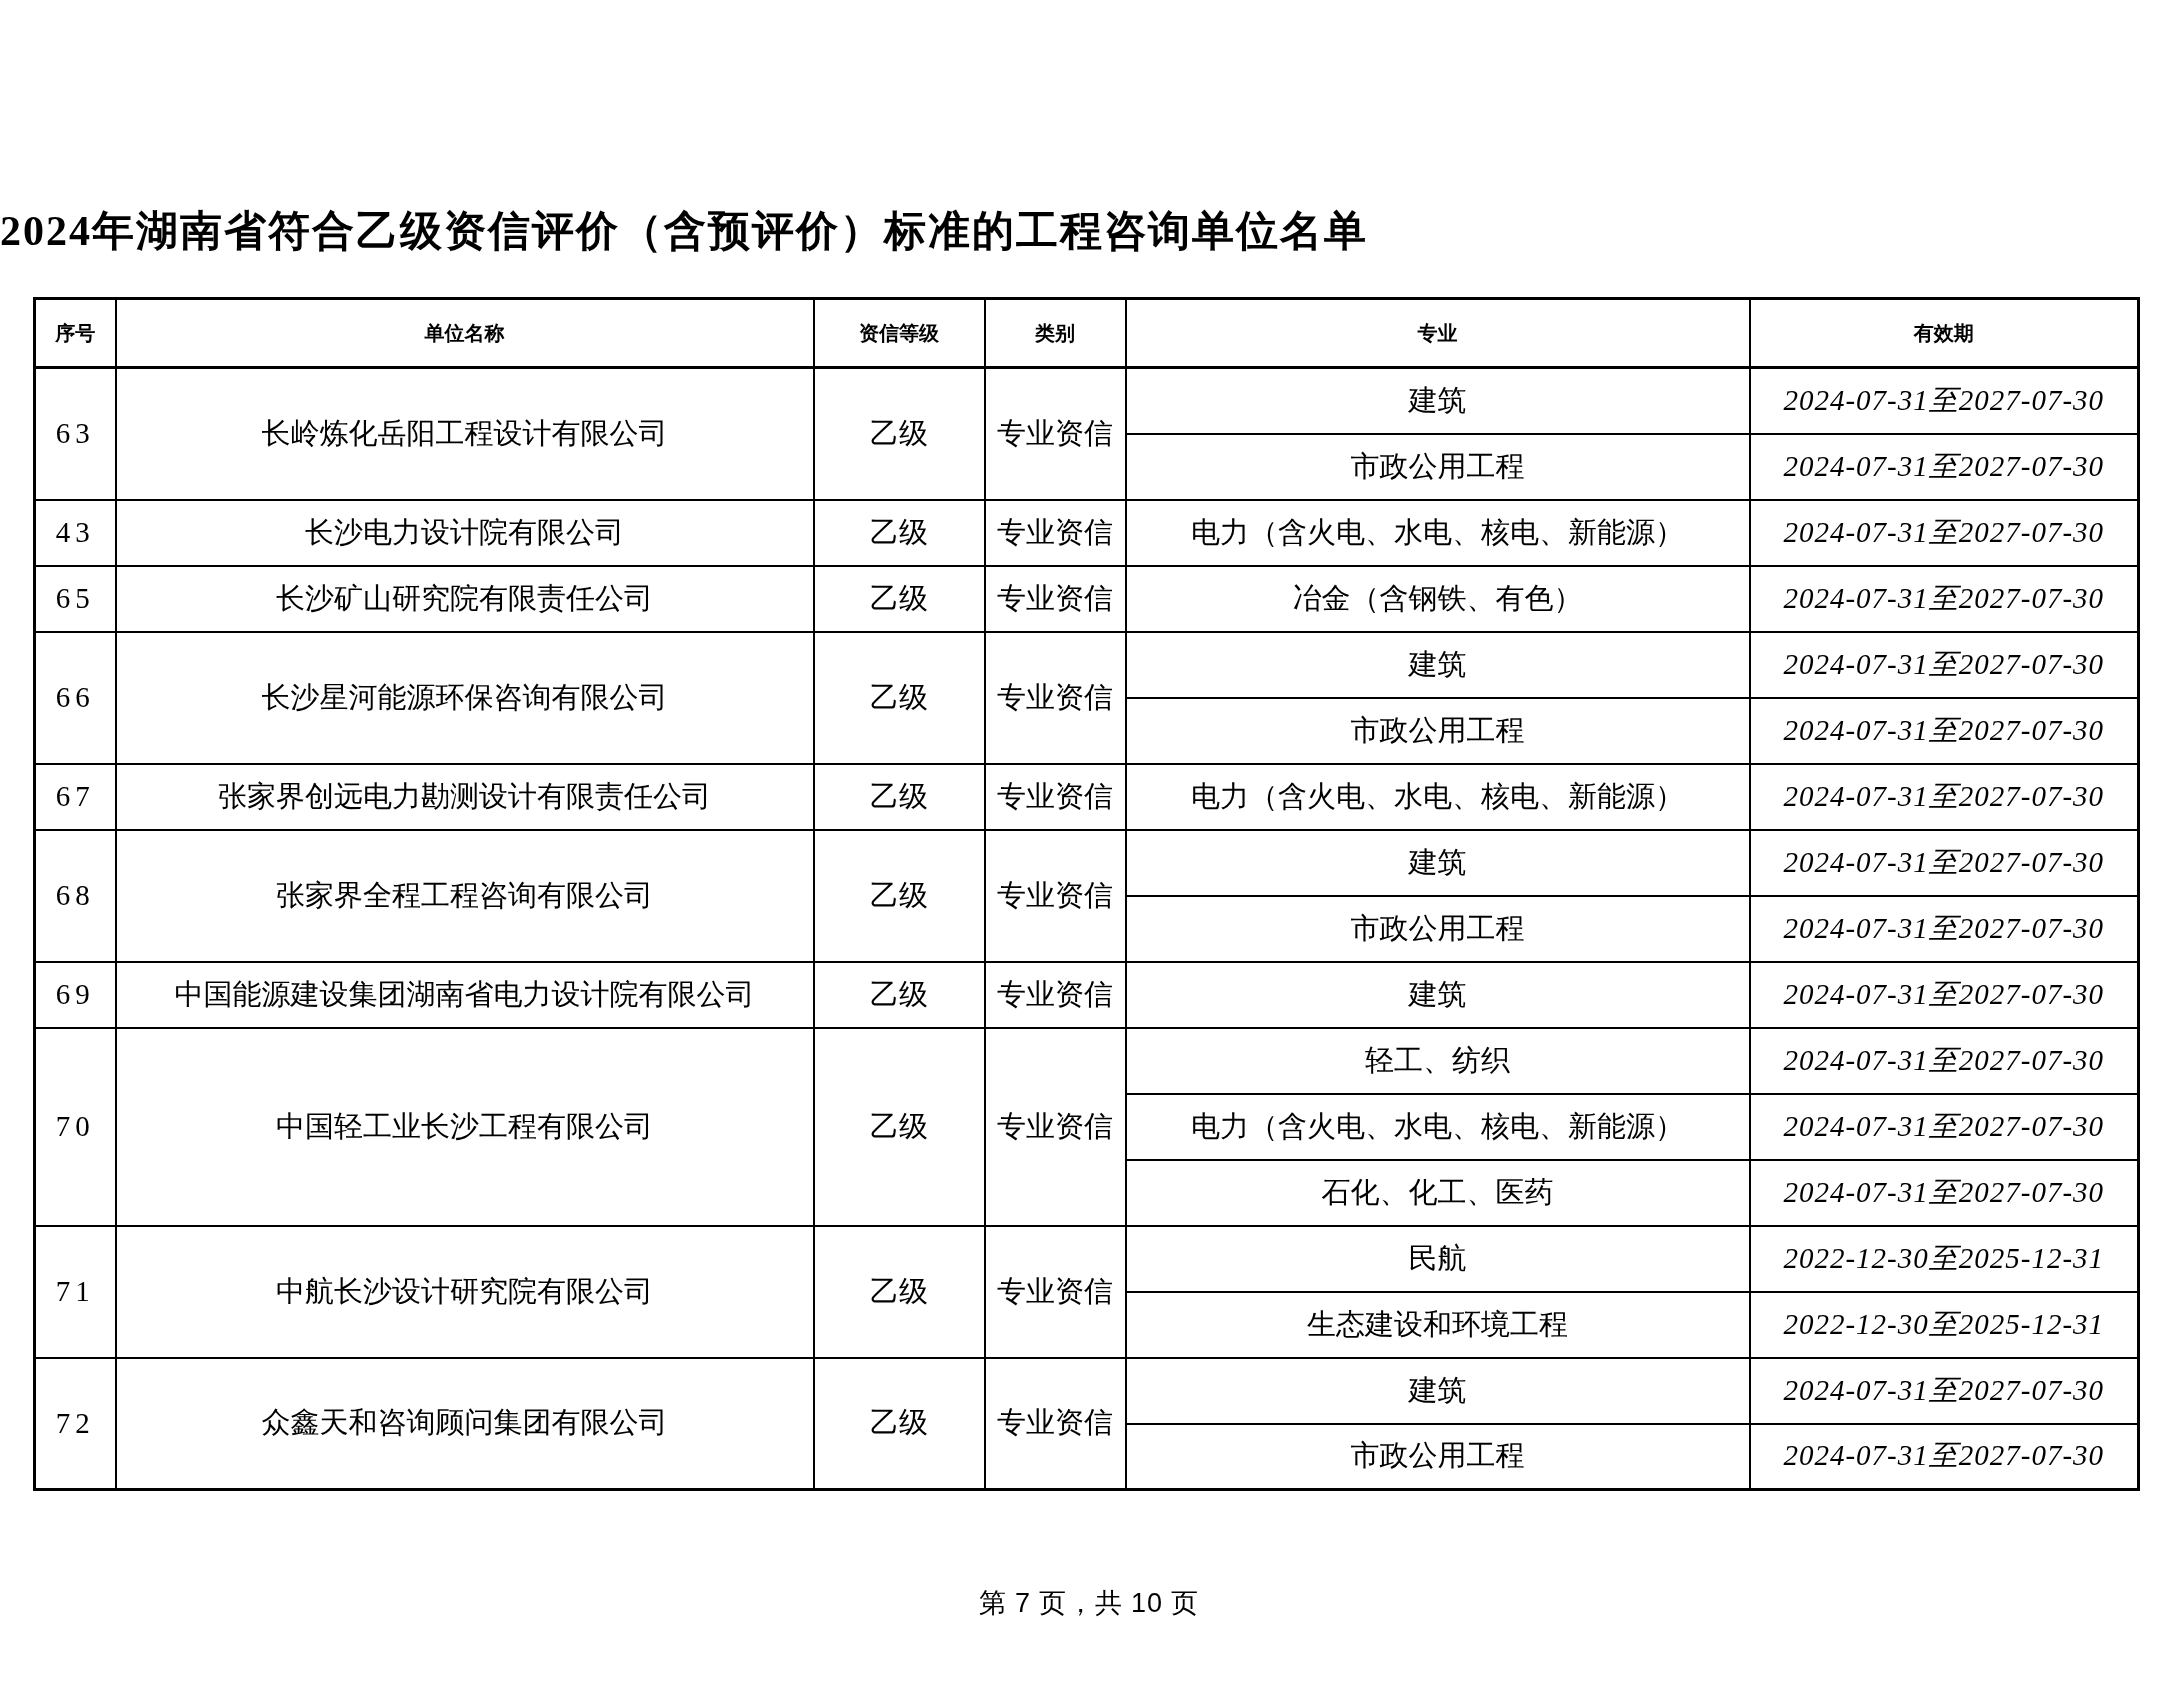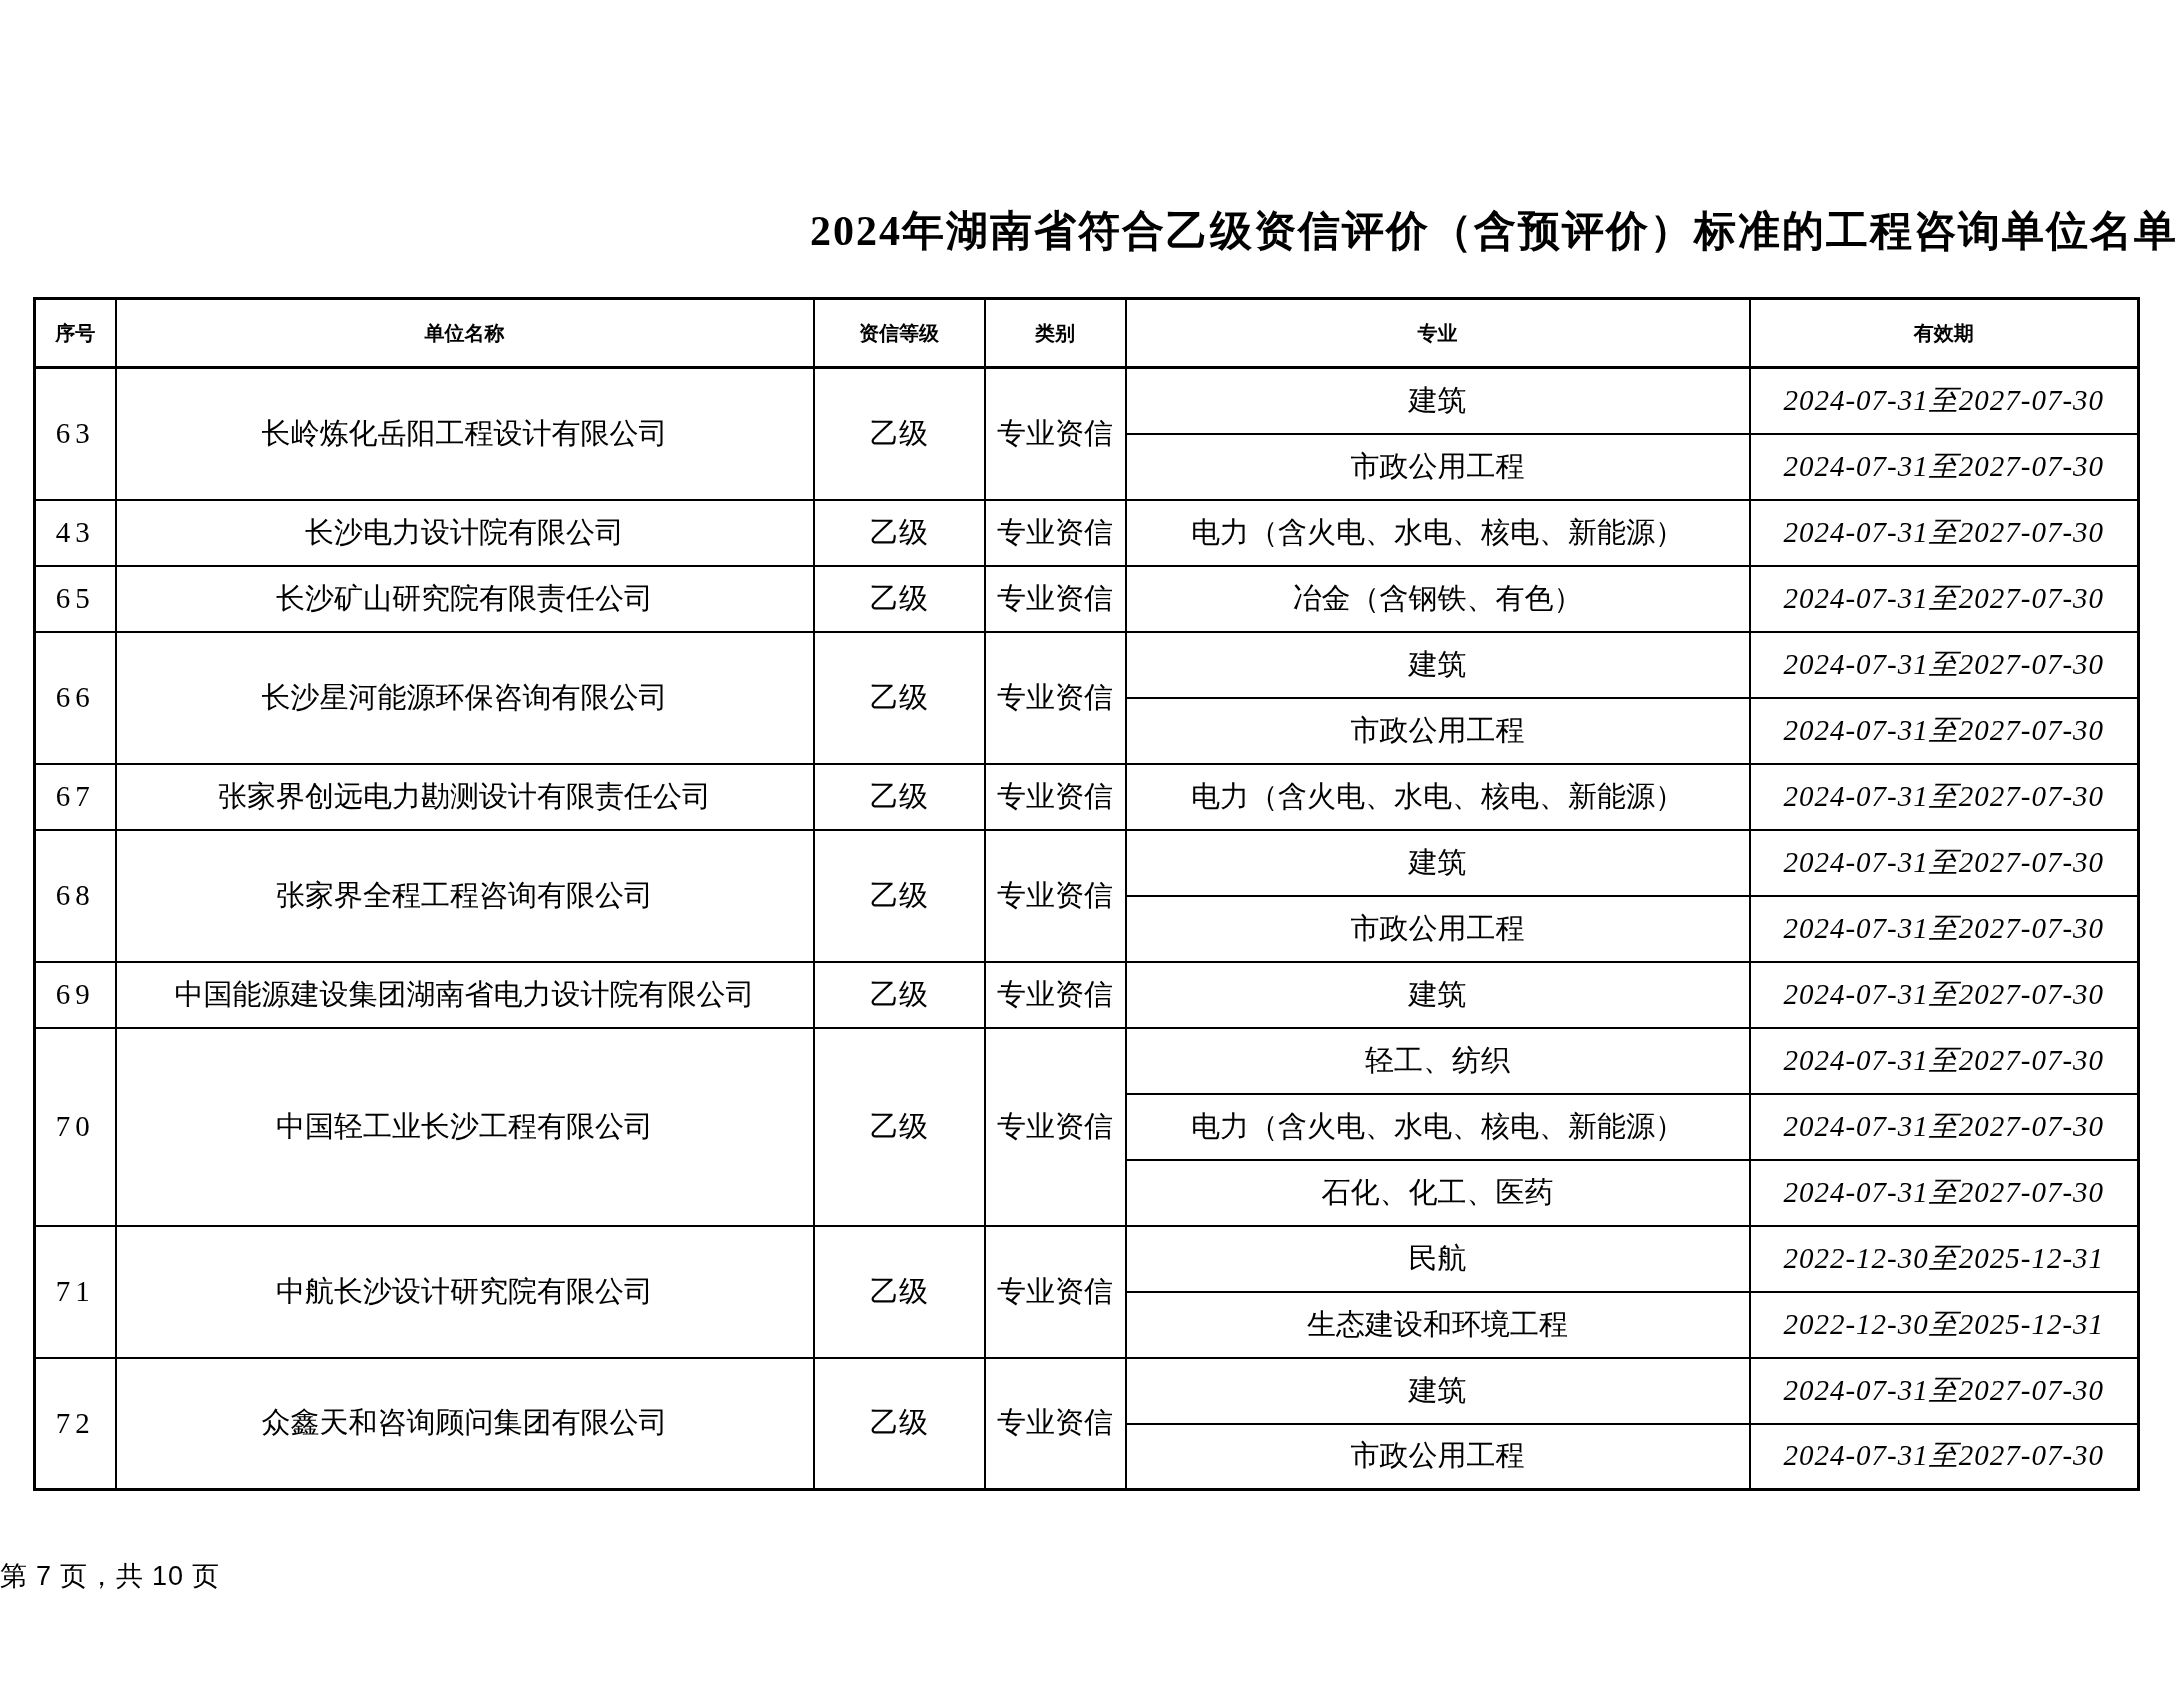--- a/index.html
+++ b/index.html
@@ -12,21 +12,21 @@
   .page {
     position: relative;
     width: 2178px;
     height: 1683px;
     background: #ffffff;
     overflow: hidden;
   }
   .title {
     margin: 0;
     padding-top: 203px;
-    text-align: right;
+    text-align: left;
     font-size: 42px;
     font-weight: bold;
     letter-spacing: 2px;
     font-family: "Liberation Serif", "DejaVu Serif", serif;
   }
   table.companies {
     border-collapse: collapse;
     table-layout: fixed;
     width: 2104px;
     margin: 38px 0 0 33px;
@@ -67,22 +67,22 @@
   }
   td.cell-grade, td.cell-category { font-size: 29px; margin-left: 22px; }
   td.cell-spec { font-size: 29px; }
   td.cell-validity {
     font-size: 28px;
     letter-spacing: 1px;
     white-space: nowrap;
     font-style: italic;
   }
   .footer {
-    margin-top: 67px;
-    text-align: left;
+    margin-top: 94px;
+    text-align: center;
     font-size: 27px;
     letter-spacing: 1px;
   }
   .footer .num {
     font-family: "Liberation Sans", "DejaVu Sans", sans-serif;
     font-size: 27px;
     margin: 0 8px;
   }
   .footer .hanzi {
     font-family: "Liberation Serif", "DejaVu Serif", serif;

